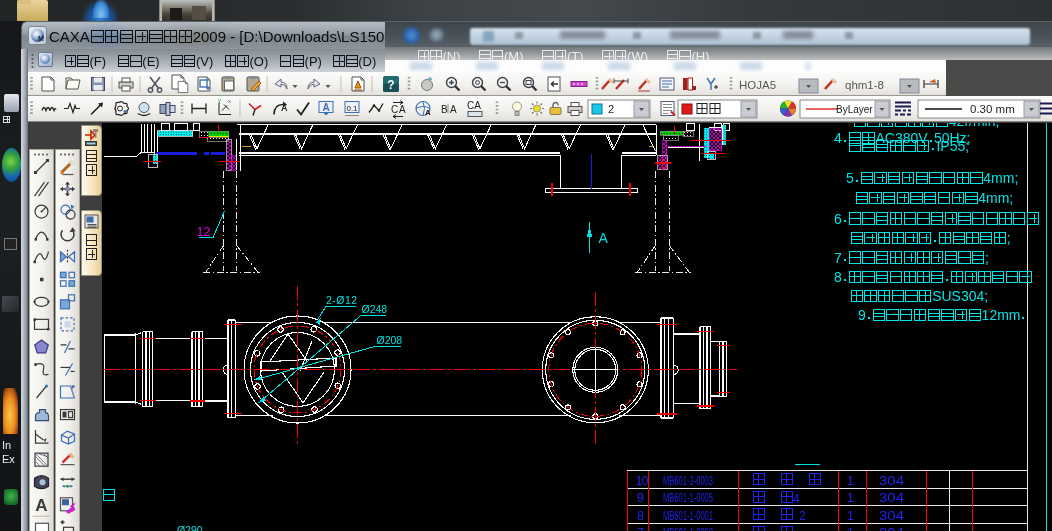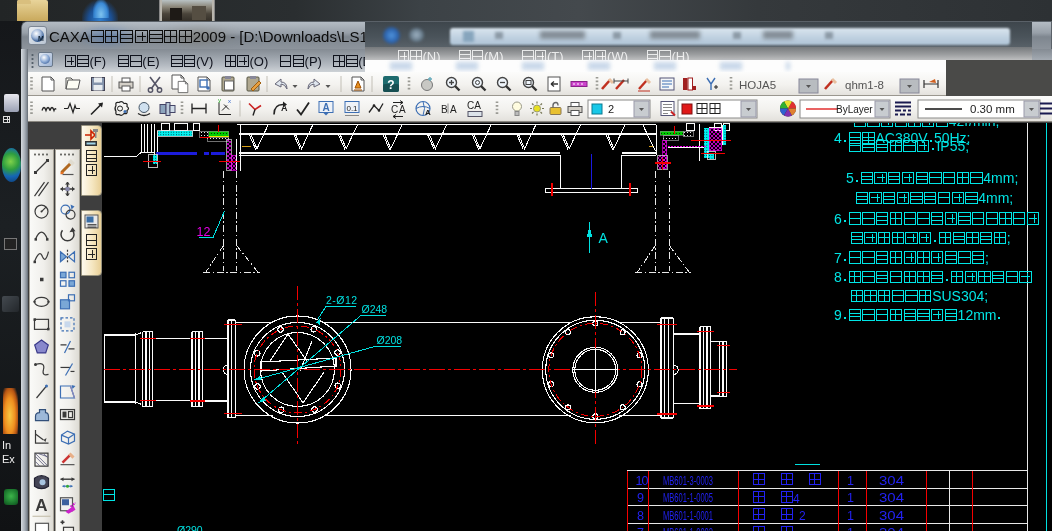--- a/index.html
+++ b/index.html
@@ -61,21 +61,21 @@
 
   <div class="abs" id="row1" style="left:7px;top:51px;width:919px;height:24px;background:linear-gradient(180deg,#fcfcfb 0%,#f3f2ef 55%,#e4e2dd 100%);border-bottom:1px solid #9a978f"></div>
 
   <div class="abs" id="row2" style="left:7px;top:75px;width:1024px;height:26px;background:linear-gradient(180deg,#fbfbfa 0%,#f2f1ee 55%,#e3e1dc 100%);border-bottom:1px solid #8a8780"></div>
 
   <div class="abs" style="left:0;top:28px;width:7px;height:482px;background:linear-gradient(90deg,#d5dadf 0%,#aab1b9 50%,#79818a 90%,#565d65 100%)"></div>
 
   <div class="abs" id="client" style="left:7px;top:101px;width:1024px;height:409px;background:#3e3e3e"></div>
 </div>
 
-<div class="abs" id="overlay" style="left:365px;top:22px;width:667px;height:50px;overflow:hidden">
+<div class="abs" id="overlay" style="left:385px;top:22px;width:667px;height:50px;overflow:hidden">
   <div class="abs" style="left:0;top:0;width:667px;height:26px;background:linear-gradient(180deg,#3e464c 0%,#4b545b 60%,#5a6269 100%)"></div>
   <div class="abs" style="left:18px;top:5px;width:17px;height:17px;background:radial-gradient(circle,#4f94dd 0,#2a5fa8 60%,rgba(40,70,120,0) 90%);filter:blur(1.5px);border-radius:50%"></div>
   <div class="abs" style="left:44px;top:6px;width:15px;height:14px;background:radial-gradient(circle,#9fb3c4 0,#5d707f 70%,rgba(60,80,100,0) 95%);filter:blur(1.5px);border-radius:50%"></div>
   <div class="abs" style="left:85px;top:6px;width:560px;height:17px;border-radius:3px;background:linear-gradient(180deg,#dbe6ef 0%,#c2d3e2 50%,#aec3d6 100%);filter:blur(1.2px)"></div>
   <div class="abs" style="left:98px;top:9px;width:11px;height:11px;background:#87a5bd;filter:blur(1.5px)"></div>
   <div class="abs" style="left:130px;top:10px;width:8px;height:7px;background:#8c9aa6;filter:blur(1.5px)"></div>
   <div class="abs" style="left:175px;top:9px;width:45px;height:8px;background:#828c95;filter:blur(2px)"></div>
   <div class="abs" style="left:248px;top:10px;width:8px;height:7px;background:#8c9aa6;filter:blur(1.5px)"></div>
   <div class="abs" style="left:285px;top:9px;width:50px;height:8px;background:#828c95;filter:blur(2px)"></div>
   <div class="abs" style="left:368px;top:10px;width:8px;height:7px;background:#8c9aa6;filter:blur(1.5px)"></div>
@@ -832,15 +832,15 @@
 <div id="notes" style="position:absolute;color:#00e5e5;font-size:14px">
  <div class="abs cjk" style="left:834px;top:130px;white-space:nowrap">4<u></u><i class="vb"></i><i class="va"></i>AC380V<u></u>50Hz;</div>
  <div class="abs cjk" style="left:848px;top:138px;white-space:nowrap"><i class="vb"></i><i class="vc"></i><i class="vc"></i><i class="va"></i><i class="vb"></i><i class="vd"></i><u></u>IP55;</div>
  <div class="abs cjk" style="left:846px;top:170px;white-space:nowrap">5<u></u><i class="vc"></i><i class="vd"></i><i class="vc"></i><i class="vd"></i><i class="vc"></i><i class="vb"></i><i class="vb"></i><i class="va"></i><i class="vb"></i>4mm;</div>
  <div class="abs cjk" style="left:855px;top:190px;white-space:nowrap"><i class="vc"></i><i class="vd"></i><i class="vc"></i><i class="vd"></i><i class="vc"></i><i class="vc"></i><i class="vb"></i><i class="vd"></i><i class="vc"></i>4mm;</div>
  <div class="abs cjk" style="left:834px;top:210.5px;white-space:nowrap">6<u></u><i class="vb"></i><i class="vb"></i><i class="vc"></i><i class="va"></i><i class="vb"></i><i class="vb"></i><i class="vc"></i><i class="vd"></i><i class="vc"></i><i class="vb"></i><i class="vb"></i><i class="va"></i><i class="vb"></i><i class="vd"></i></div>
  <div class="abs cjk" style="left:850px;top:230px;white-space:nowrap"><i class="vc"></i><i class="vd"></i><i class="va"></i><i class="va"></i><i class="vd"></i><i class="vd"></i><u></u><i class="va"></i><i class="vc"></i><i class="va"></i><i class="vc"></i><i class="va"></i>;</div>
  <div class="abs cjk" style="left:834px;top:249.5px;white-space:nowrap">7<u></u><i class="vb"></i><i class="vb"></i><i class="vc"></i><i class="va"></i><i class="vd"></i><i class="va"></i><i class="vd"></i><i class="vc"></i><i class="vb"></i><i class="vc"></i>;</div>
  <div class="abs cjk" style="left:834px;top:269px;white-space:nowrap">8<u></u><i class="va"></i><i class="vb"></i><i class="vc"></i><i class="vb"></i><i class="va"></i><i class="va"></i><i class="vc"></i><u></u><i class="va"></i><i class="vd"></i><i class="va"></i><i class="vc"></i><i class="vb"></i><i class="vd"></i></div>
  <div class="abs cjk" style="left:850px;top:288px;white-space:nowrap"><i class="va"></i><i class="va"></i><i class="va"></i><i class="vb"></i><i class="vb"></i><i class="va"></i>SUS304;</div>
- <div class="abs cjk" style="left:834px;top:307px;white-space:nowrap">9<u></u><i class="vc"></i><i class="vb"></i><i class="vb"></i><i class="va"></i><i class="vc"></i><i class="vc"></i><i class="vd"></i><i class="vc"></i>12mm<u></u></div>
+ <div class="abs cjk" style="left:858px;top:307px;white-space:nowrap">9<u></u><i class="vc"></i><i class="vb"></i><i class="vb"></i><i class="va"></i><i class="vc"></i><i class="vc"></i><i class="vd"></i><i class="vc"></i>12mm<u></u></div>
 </div>
 <div class="abs cjk" style="left:102px;top:487px;color:#00e5e5;font-size:14px"><i class="vb"></i></div>
 
 </body></html>

